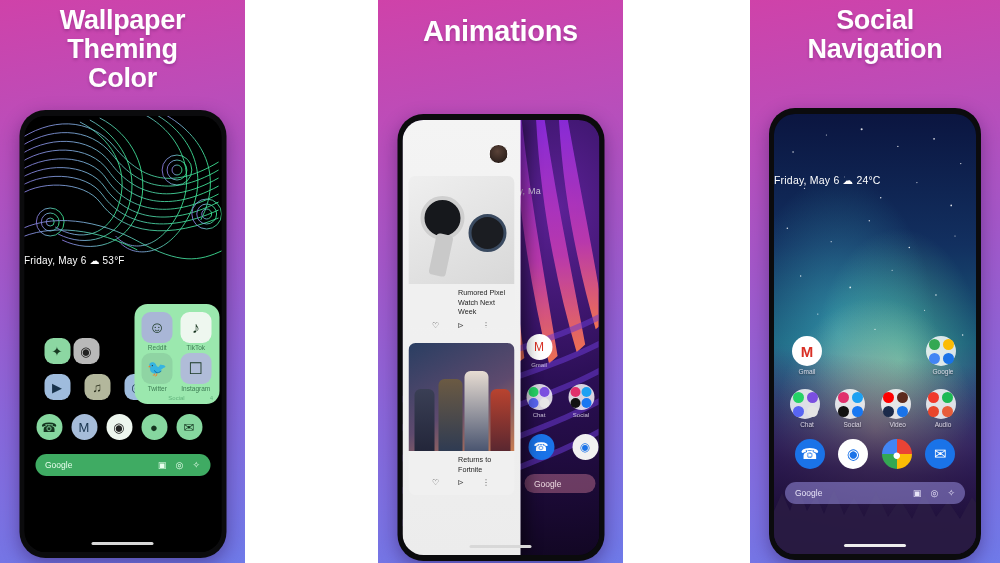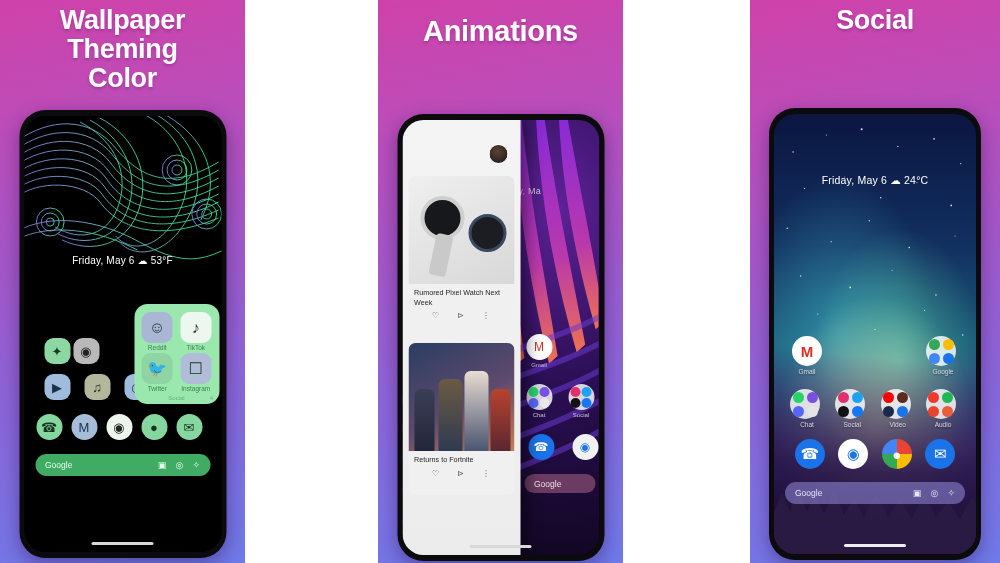--- a/index.html
+++ b/index.html
@@ -43,21 +43,21 @@
   .p2 .phone { top:114px; width:207px; height:447px; }
   .p3 .phone { top:108px; width:212px; height:452px; }
   .screen { position:relative; width:100%; height:100%; border-radius:21px; overflow:hidden; background:#000; }
 
   
   .wp1 { position:absolute; inset:0; background:#000; }
   .wp1 svg { position:absolute; top:-4px; left:-4px; width:calc(100% + 8px); height:150px; }
 
   .home1 { position:absolute; inset:0; }
   .datetext {
-    position:absolute; left:0; right:0; text-align:center; color:#fff;
+    position:absolute; left:0; right:0; text-align:left; color:#fff;
     font-size:10px; letter-spacing:.2px; white-space:nowrap;
   }
   .p1 .datetext { top:139px; }
 
   .folder1 {
     position:absolute; left:110px; top:188px; width:85px; height:100px;
     background:#9be8ae; border-radius:13px; padding:8px 6px 4px;
   }
   .folder1 .grid { display:grid; grid-template-columns:1fr 1fr; gap:2px 4px; }
   .fcell { text-align:center; }
@@ -118,21 +118,21 @@
     position:absolute; top:24px; right:12px; width:20px; height:20px; border-radius:50%;
     background:radial-gradient(circle at 45% 35%,#5a4238,#1d1512);
     border:1.5px solid #fff;
   }
   .card { position:absolute; left:6px; width:106px; background:#f0f0f0; border-radius:7px; overflow:hidden; }
   .card.c1 { top:56px; height:152px; }
   .card.c2 { top:223px; height:152px; }
   .cardimg { width:100%; height:108px; position:relative; overflow:hidden; }
   .c1 .cardimg { background:linear-gradient(150deg,#efefef,#d8d8d8); }
   .c2 .cardimg { background:linear-gradient(150deg,#2a3e62,#5e4a6e 55%,#c87d52); }
-  .cardtitle { font-size:7.2px; color:#1d1d1d; line-height:1.35; padding:4px 6px 2px; }
+  .cardtitle { font-size:7.2px; color:#1d1d1d; line-height:1.35; padding:4px 6px 2px;margin-left:44px; }
   .cardacts { display:flex; gap:18px; justify-content:center; font-size:8px; color:#555; padding-top:2px; }
   .watch { position:absolute; border-radius:50%; }
   .w1 { left:12px; top:20px; width:44px; height:44px; background:#16181c; border:4px solid #cfcfcf; }
   .w2 { left:60px; top:38px; width:38px; height:38px; background:#1b1d22; border:3px solid #3a4a60; }
   .strap { position:absolute; left:24px; top:58px; width:17px; height:42px; background:#c9c9c9; border-radius:4px; transform:rotate(12deg); }
   .fig { position:absolute; bottom:0; border-radius:6px 6px 0 0; }
 
   .p2 .datetext { top:66px; left:auto; right:-18px; width:120px; text-align:left; color:#dcd6e6; font-size:9px; opacity:.9; }
   .circleicon {
     width:26px; height:26px; border-radius:50%;
@@ -411,20 +411,21 @@
         <div class="navbar"></div>
       </div>
     </div>
   </div>
 
   <div class="gap2"></div>
 
   <div class="panel p3">
     <div class="headline">
       <div>Social</div>
+      <div>Navigation</div>
     </div>
 
     <div class="phone">
       <div class="screen">
         <div class="wp3">
           <svg class="stars" viewBox="0 0 212 440" preserveAspectRatio="none">
             <g fill="#ffffff" opacity="0.85">
               <circle cx="20" cy="40" r="0.8"></circle>
                 <circle cx="55" cy="22" r="0.6"></circle>
               <circle cx="92" cy="16" r="1.1"></circle>

